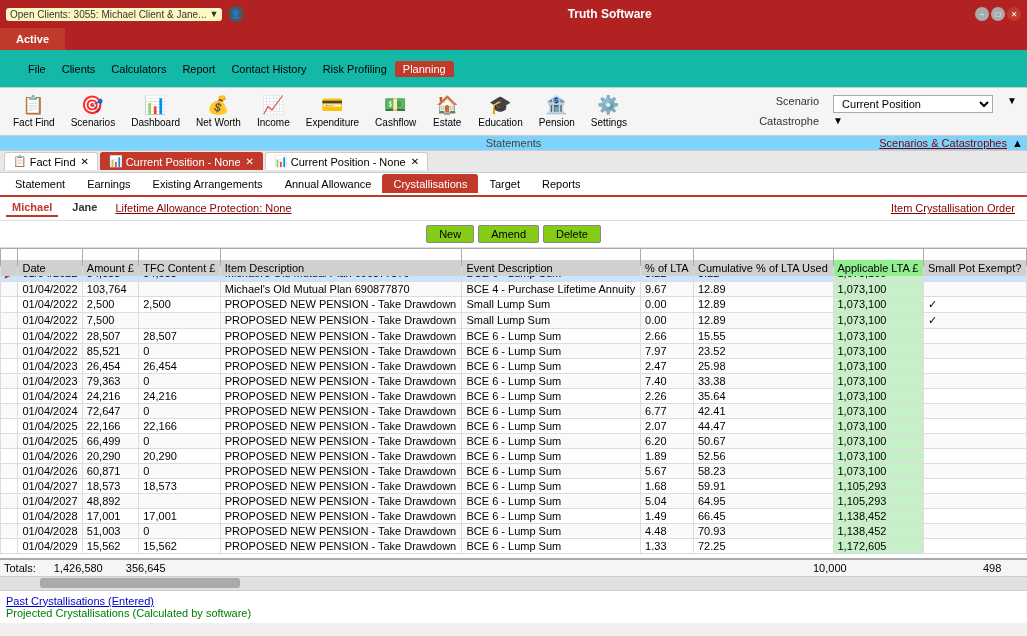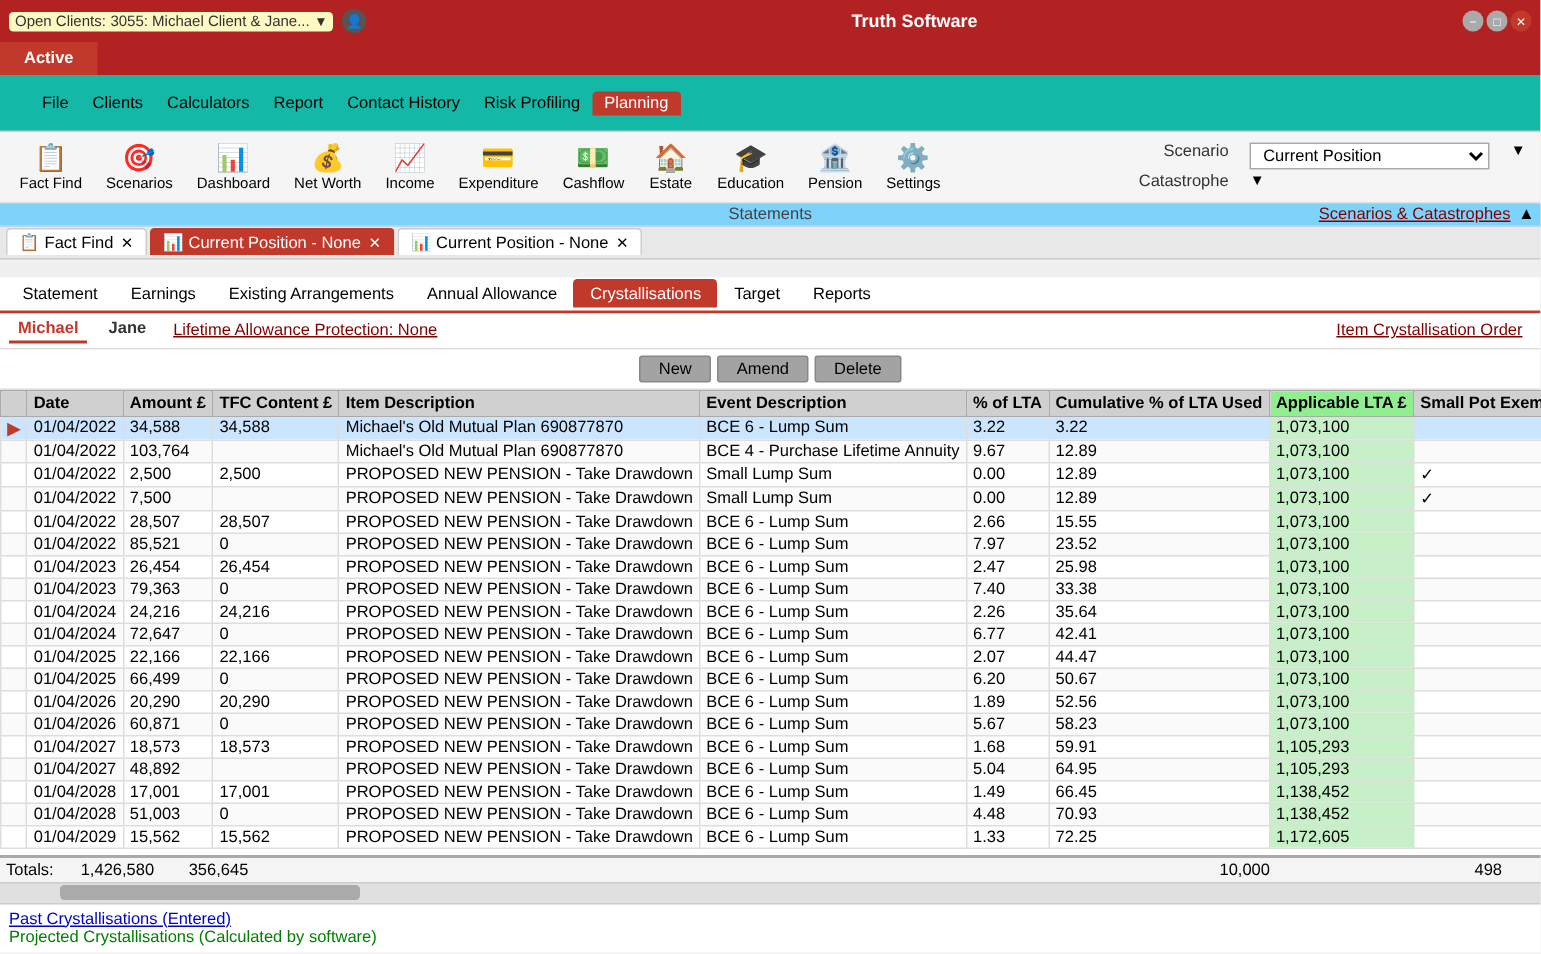--- a/index.html
+++ b/index.html
@@ -13,45 +13,45 @@
     
     .toolbar { display: flex; align-items: center; background: #f5f5f5; border-bottom: 1px solid #ccc; padding: 4px 6px; gap: 2px; }
     .toolbar-btn { display: flex; flex-direction: column; align-items: center; padding: 2px 6px; cursor: pointer; border: 1px solid transparent; font-size: 10px; min-width: 44px; }
     .toolbar-btn .icon { font-size: 18px; line-height: 1.2; }
     .scenario-panel { margin-left: auto; display: flex; flex-direction: column; gap: 2px; padding-right: 4px; }
     .scenario-row { display: flex; gap: 14px; font-size: 11px; }
     .scenario-label { width: 80px; text-align: right; color: #333; }
     .scenario-combo { border: 1px solid #aaa; background: white; padding: 1px 4px; font-size: 11px; width: 160px; }
 
     
-    .page-tabs { display: flex; align-items: center; background: white; border-bottom: 2px solid #c0392b; padding: 0 4px; height: 24px; gap: 0; margin-top: 12px; }
+    .page-tabs { display: flex; align-items: center; background: white; border-bottom: 2px solid #c0392b; padding: 0 4px; height: 24px; gap: 0; }
     .page-tab { padding: 3px 10px; cursor: pointer; font-size: 11px; border: 1px solid transparent; border-bottom: none; }
     .page-tab.active { background: #c0392b; color: white; border-radius: 3px 3px 0 0; border-color: #c0392b; }
 
     
     .open-tabs-bar { display: flex; align-items: center; background: #e8e8e8; border-bottom: 1px solid #ccc; height: 22px; padding: 0 4px; gap: 2px; }
     .open-tab { display: flex; align-items: center; gap: 3px; padding: 2px 8px; border: 1px solid #ccc; border-bottom: none; background: white; cursor: pointer; font-size: 11px; border-radius: 3px 3px 0 0; }
     .open-tab.active { background: #c0392b; color: white; border-color: #c0392b; }
     .open-tab .close-x { font-size: 10px; cursor: pointer; margin-left: 2px; }
 
     
     .client-name-tabs { display: flex; align-items: center; background: white; border-bottom: 1px solid #ddd; padding: 3px 6px; gap: 6px; height: 24px; justify-content: space-between; }
     .client-name-tab { padding: 2px 6px; cursor: pointer; font-size: 11px; font-weight: bold; color: #333; border-bottom: 2px solid transparent; }
     .client-name-tab.active { border-bottom-color: #c0392b; color: #c0392b; }
     .lta-link { color: #800000; text-decoration: underline; cursor: pointer; font-size: 11px; }
     .item-cryst-link { color: #800000; text-decoration: underline; cursor: pointer; font-size: 11px; }
 
     
     .action-btns { display: flex; align-items: center; justify-content: center; gap: 4px; padding: 4px; background: white; border-bottom: 1px solid #ddd; }
-    .action-btn { border: 1px solid #888; background: #a3a3a3; padding: 2px 12px; cursor: pointer; font-size: 11px; border-radius: 2px; }
+    .action-btn { border: 1px solid #888; background: #84cc16; padding: 2px 12px; cursor: pointer; font-size: 11px; border-radius: 2px; }
 
     
     .table-wrapper { overflow: auto; height: 310px; background: white; }
     table { width: 100%; border-collapse: collapse; font-size: 11px; }
-    th { background: #d0d0d0; border: 1px solid #aaa; padding: 2px 4px; font-weight: bold; text-align: left; white-space: nowrap; position: sticky; top: 0; z-index: 2; }
+    th { background: #d0d0d0; border: 1px solid #aaa; padding: 2px 4px; font-weight: normal; text-align: left; white-space: nowrap; position: sticky; top: 12px; z-index: 2; }
     td { border: 1px solid #ddd; padding: 1px 4px; white-space: nowrap; }
     tr:nth-child(even) { background: #fafafa; }
     tr:nth-child(odd) { background: white; }
     tr.selected { background: #cce5ff !important; }
 
     
     .totals-row { display: flex; align-items: center; background: #f5f5f5; border-top: 2px solid #aaa; padding: 2px 4px; font-size: 11px; font-weight: normal; }
 
     
     .legend { padding: 4px 6px; font-size: 11px; background: white; border-top: 1px solid #ccc; }

